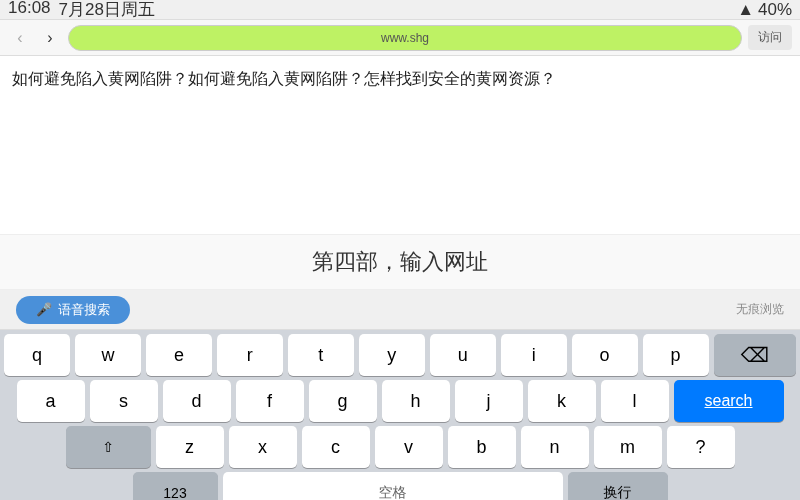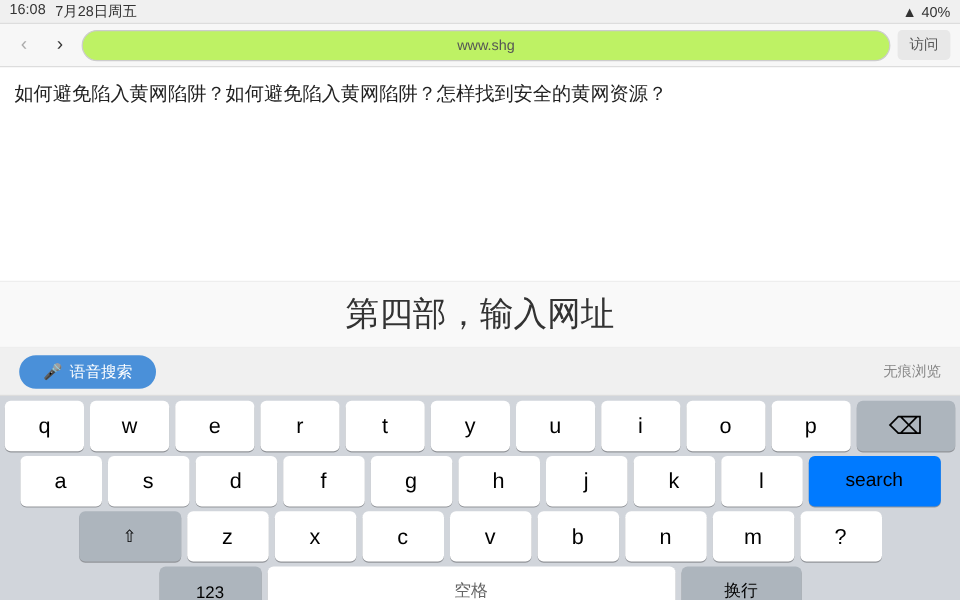--- a/index.html
+++ b/index.html
@@ -13,21 +13,21 @@
     }
 
     
     #status-bar {
       height: 20px;
       background: #f0f0f0;
       display: flex;
       align-items: center;
       justify-content: space-between;
       padding: 0 8px;
-      font-size: 12px;
+      font-size: 17px;
       color: #333;
       border-bottom: 1px solid #ddd;
     }
 
     #status-left {
       display: flex;
       gap: 8px;
     }
 
     #status-right {
@@ -100,21 +100,21 @@
       height: 56px;
       display: flex;
       align-items: center;
       justify-content: center;
       background: #f9f9f9;
       border-top: 1px solid #eee;
       border-bottom: 1px solid #eee;
     }
 
     #center-text {
-      font-size: 28px;
+      font-size: 22px;
       color: #333;
       font-weight: 400;
     }
 
     
     #voice-bar {
       height: 40px;
       background: #f0f0f0;
       display: flex;
       align-items: center;
@@ -177,22 +177,23 @@
       width: 85px;
       height: 42px;
       background: #adb5bd;
       font-size: 20px;
     }
 
     .key-search {
       width: 110px;
       height: 42px;
       background: #007aff;
-      color: #000000;
+      color: #ffffff;
       font-size: 16px;
+      text-decoration: underline;
     }
 
     .key-shift {
       width: 85px;
       height: 42px;
       background: #adb5bd;
       font-size: 14px;
     }
 
     .key-123 {

